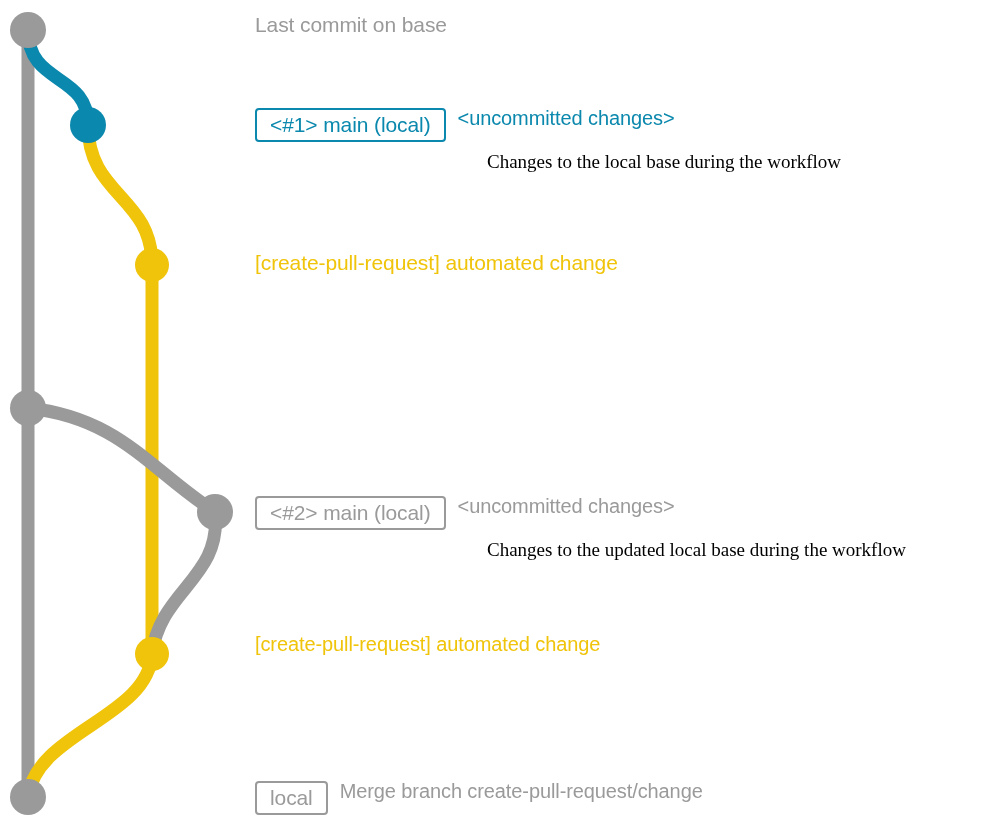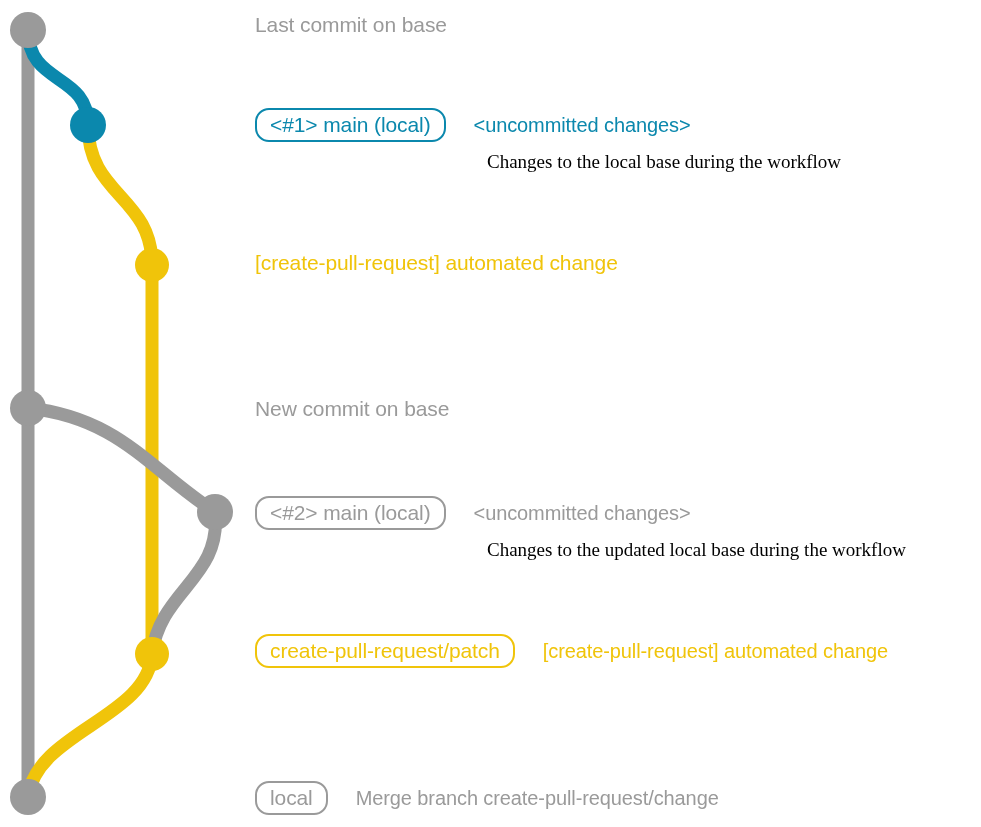--- a/index.html
+++ b/index.html
@@ -33,33 +33,32 @@
   }
 
   .commit-row {
     position: absolute;
     left: 255px;
   }
 
   
   .headline {
     display: flex;
-    align-items: center;
     white-space: nowrap;
   }
 
   .ref-pill {
     display: inline-block;
     border: 2px solid currentColor;
-    border-radius: 14px;
+    border-radius: 4px;
     padding: 4px 13px 5px 13px;
     font-size: 21px;
     line-height: 1.0;
     letter-spacing: -0.1px;
-    margin-right: 28px;
+    margin-right: 12px;
   }
 
   .commit-msg {
     font-size: 20px;
     line-height: 1.0;
     letter-spacing: -0.1px;
   }
 
   .detail {
     font-family: "Liberation Serif", serif;
@@ -126,37 +125,31 @@
     </div>
     <div class="detail" style="margin-left:232px;">Changes to the local base during the workflow</div>
   </div>
 
   <div class="commit-row" style="top:252px;">
     <div class="headline">
       <span class="plain-head c-yellow">[create-pull-request] automated change</span>
     </div>
   </div>
 
-  <div class="commit-row" style="top:398px;">
-    <div class="headline">
-      <span class="plain-head c-gray">New commit on base</span>
-    </div>
-  </div>
 
   <div class="commit-row" style="top:496px;">
     <div class="headline">
       <span class="ref-pill c-gray">&lt;#2&gt; main (local)</span>
       <span class="commit-msg c-gray">&lt;uncommitted changes&gt;</span>
     </div>
     <div class="detail" style="margin-left:232px;font-family:Liberation Serif, serif;">Changes to the updated local base during the workflow</div>
   </div>
 
   <div class="commit-row" style="top:634px;">
     <div class="headline">
-      <span class="ref-pill c-yellow">create-pull-request/patch</span>
       <span class="commit-msg c-yellow">[create-pull-request] automated change</span>
     </div>
   </div>
 
   <div class="commit-row" style="top:781px;">
     <div class="headline">
       <span class="ref-pill c-gray">local</span>
       <span class="commit-msg c-gray">Merge branch create-pull-request/change</span>
     </div>
   </div>

